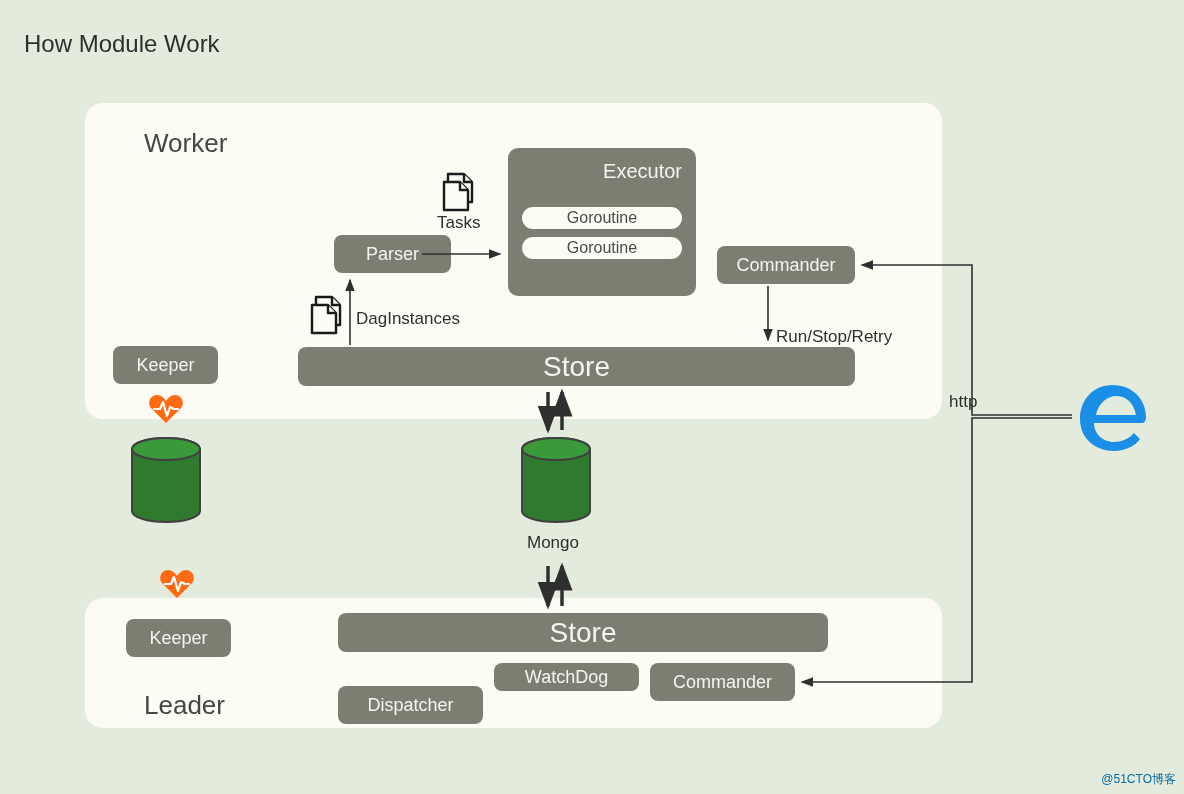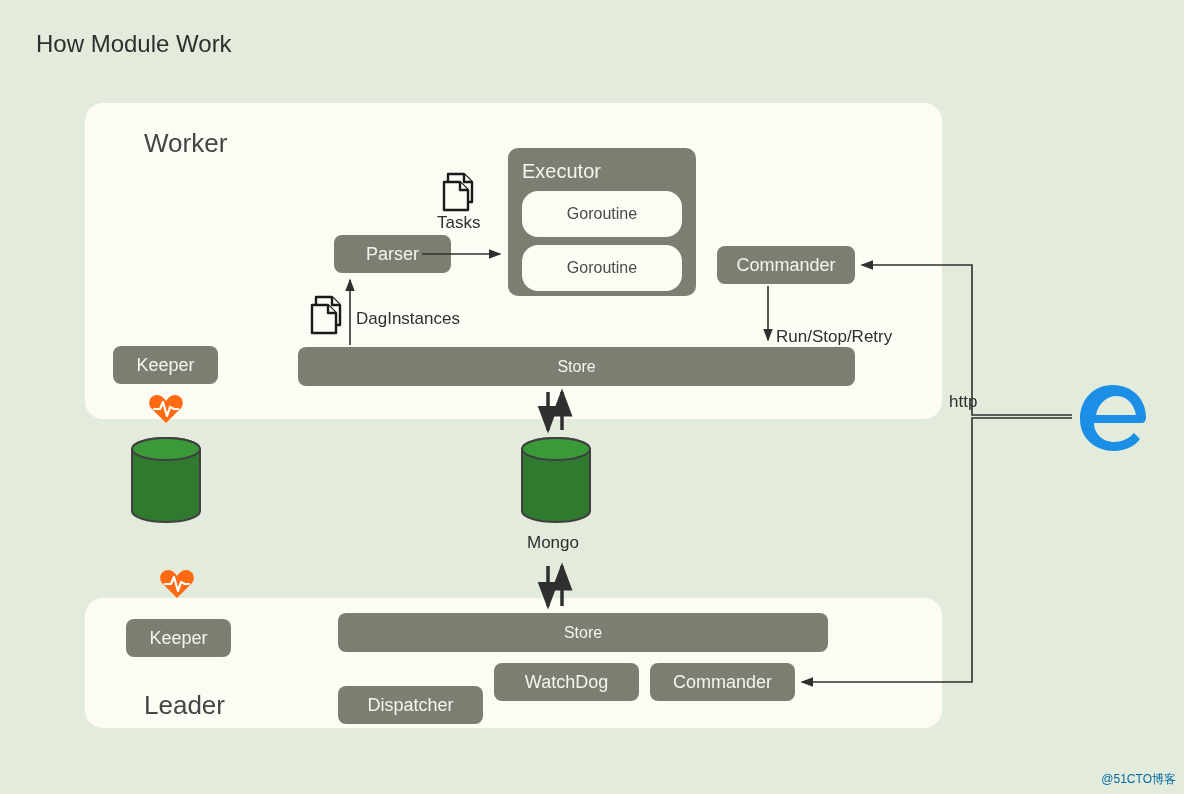--- a/index.html
+++ b/index.html
@@ -7,21 +7,21 @@
     width: 1184px;
     height: 794px;
     background: #e2ebdc;
     font-family: "Segoe UI", -apple-system, Helvetica, Arial, sans-serif;
     color: #2f2f2f;
     position: relative;
     overflow: hidden;
   }
   .title {
     position: absolute;
-    left: 36px;
+    left: 24px;
     top: 30px;
     font-size: 24px;
     color: #2f2f2f;
   }
   .panel {
     position: absolute;
     background: #fcfcf5;
     border-radius: 18px;
   }
   .worker-panel { left: 85px; top: 103px; width: 857px; height: 316px; }
@@ -38,36 +38,36 @@
     position: absolute;
     background: #7b7f72;
     border-radius: 8px;
     color: #f5f5f0;
     display: flex;
     align-items: center;
     justify-content: center;
   }
   .small-box { width: 105px; height: 38px; font-size: 18px; }
   .mid-box { font-size: 18px; }
-  .wide-box { font-size: 16px; height: 39px; }
+  .wide-box { font-size: 28px; height: 39px; }
   .executor-wrap {
     position: absolute;
     left: 508px; top: 148px;
     width: 188px; height: 148px;
     background: #7b7f72;
     border-radius: 10px;
     color: #f5f5f0;
     padding: 12px 14px;
   }
-  .executor-wrap .hdr { font-size: 20px; margin-bottom: 8px; }
+  .executor-wrap .hdr { font-size: 20px; margin-bottom: 24px; text-align: right; }
   .goroutine {
     background: #fcfcf5;
     color: #4a4a4a;
     border-radius: 16px;
-    padding: 14px 0;
+    padding: 2px 0;
     text-align: center;
     font-size: 16px;
     margin-top: 8px;
   }
   .arrow-label {
     position: absolute;
     font-size: 17px;
     color: #2f2f2f;
     text-align: right;
   }
@@ -127,21 +127,21 @@
 </div>
 
 <div class="box wide-box" style="left:338px; top:613px; width:490px;">
   <span>Store</span>
 </div>
 
 <div class="box mid-box" style="left:338px; top:686px; width:145px; height:38px;">
   <span>Dispatcher</span>
 </div>
 
-<div class="box mid-box" style="left:494px; top:663px; width:145px; height:38px;">
+<div class="box mid-box" style="left:494px; top:663px; width:145px; height:28px;">
   <span>WatchDog</span>
 </div>
 
 <div class="box mid-box" style="left:650px; top:663px; width:145px; height:38px;">
   <span>Commander</span>
 </div>
 
 <div class="arrow-label" style="left:437px; top:213px;">Tasks</div>
 <div class="arrow-label" style="left:356px; top:309px;">DagInstances</div>
 <div class="arrow-label" style="left:776px; top:327px;">Run/Stop/Retry</div>

